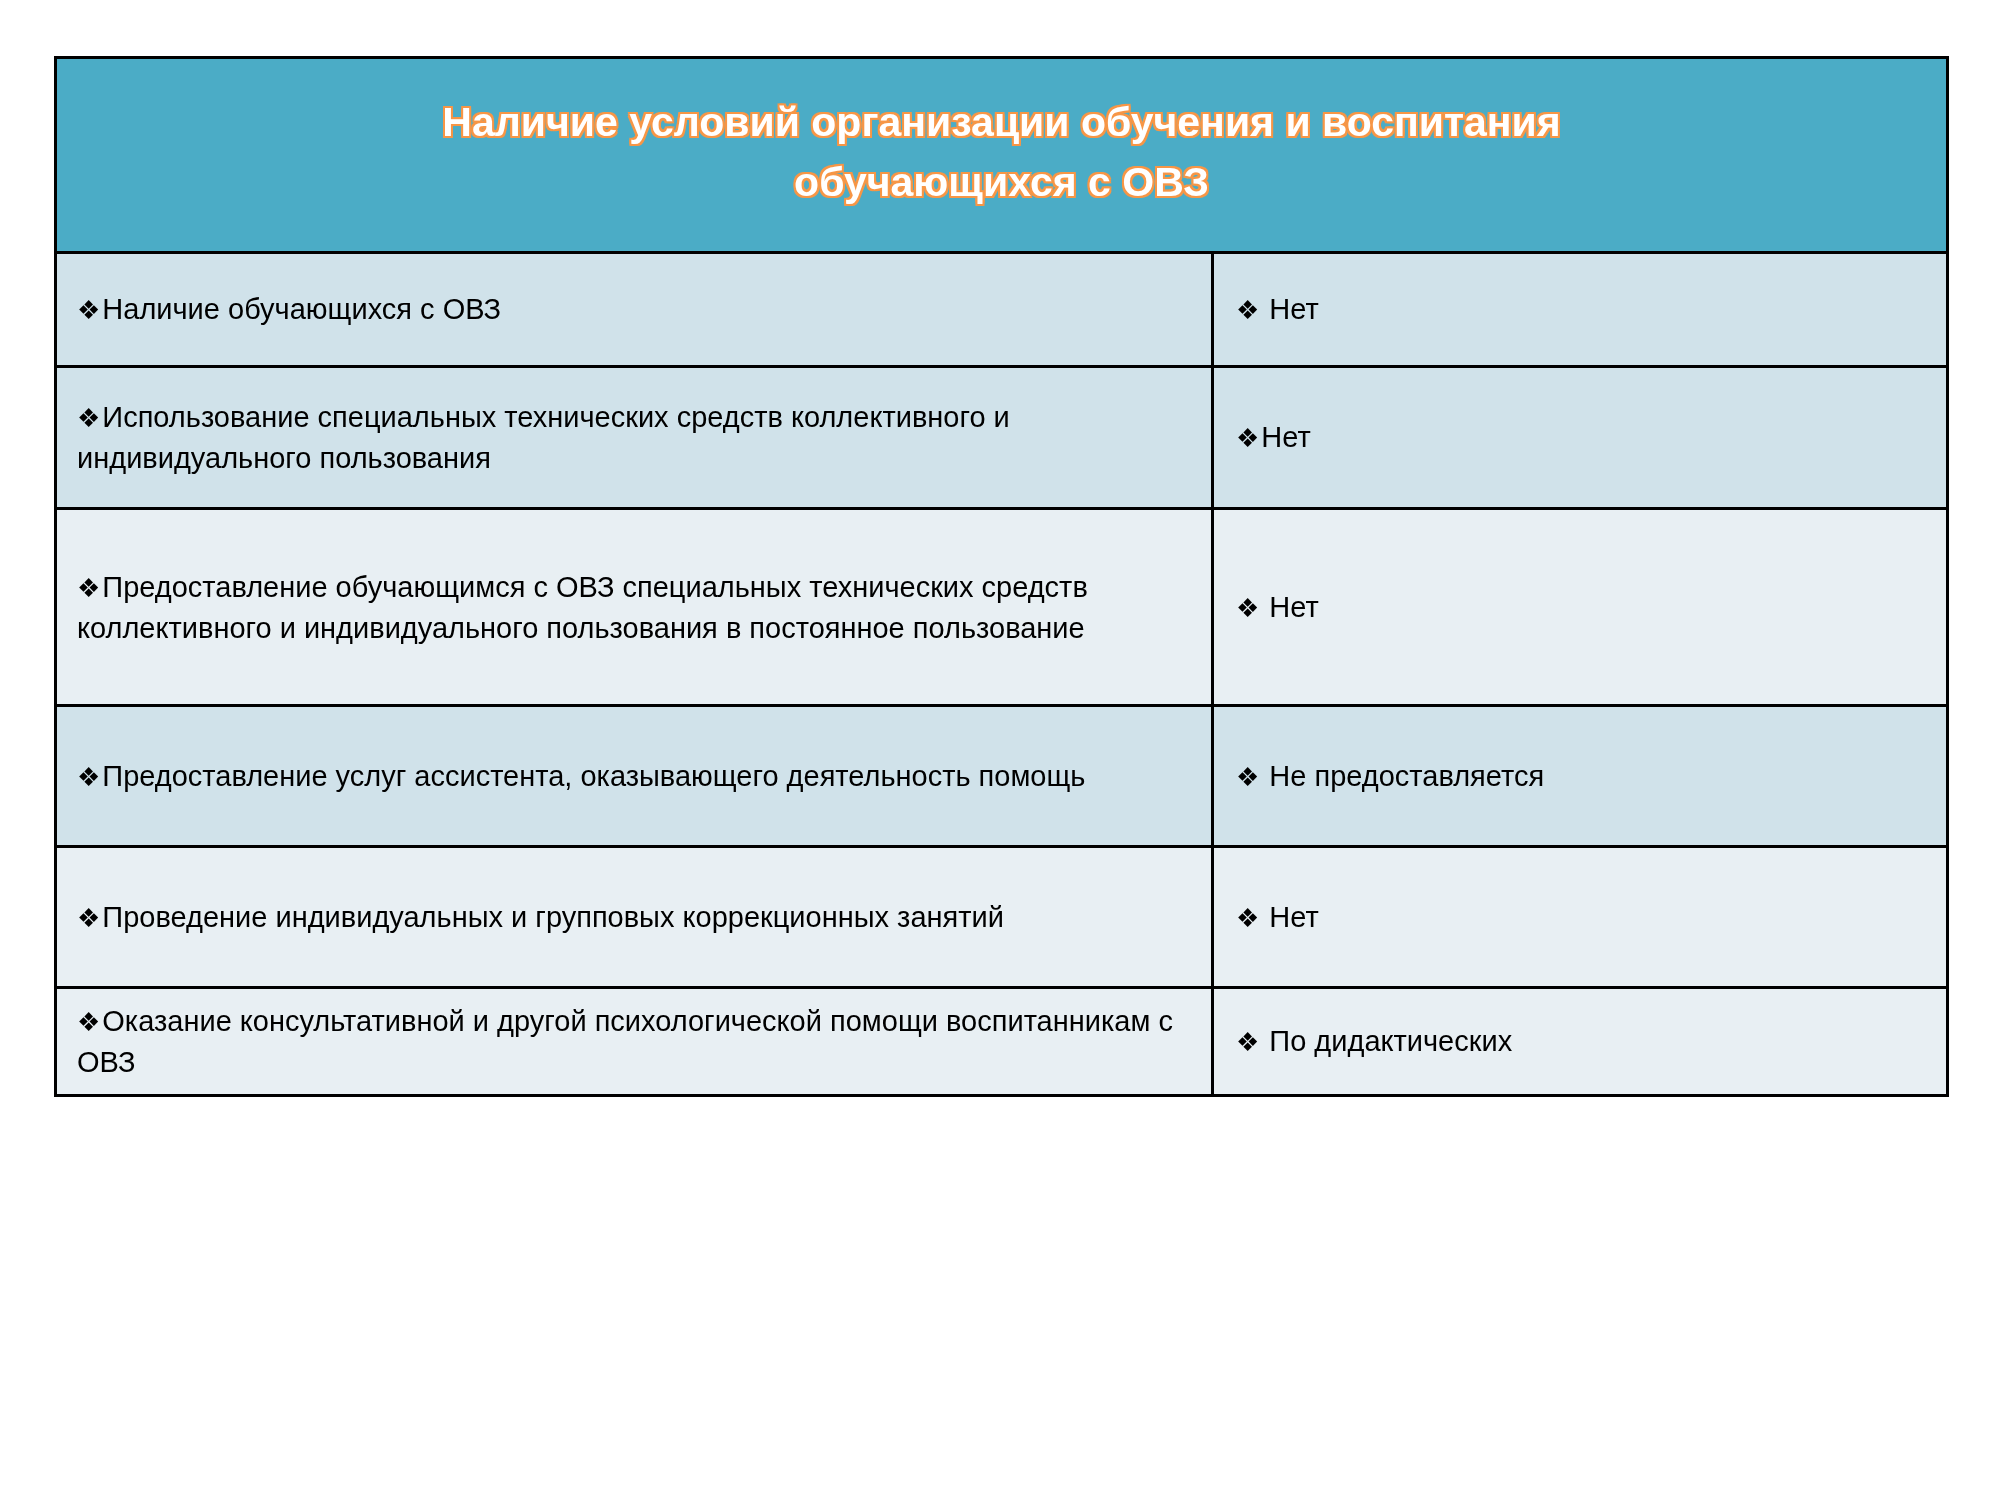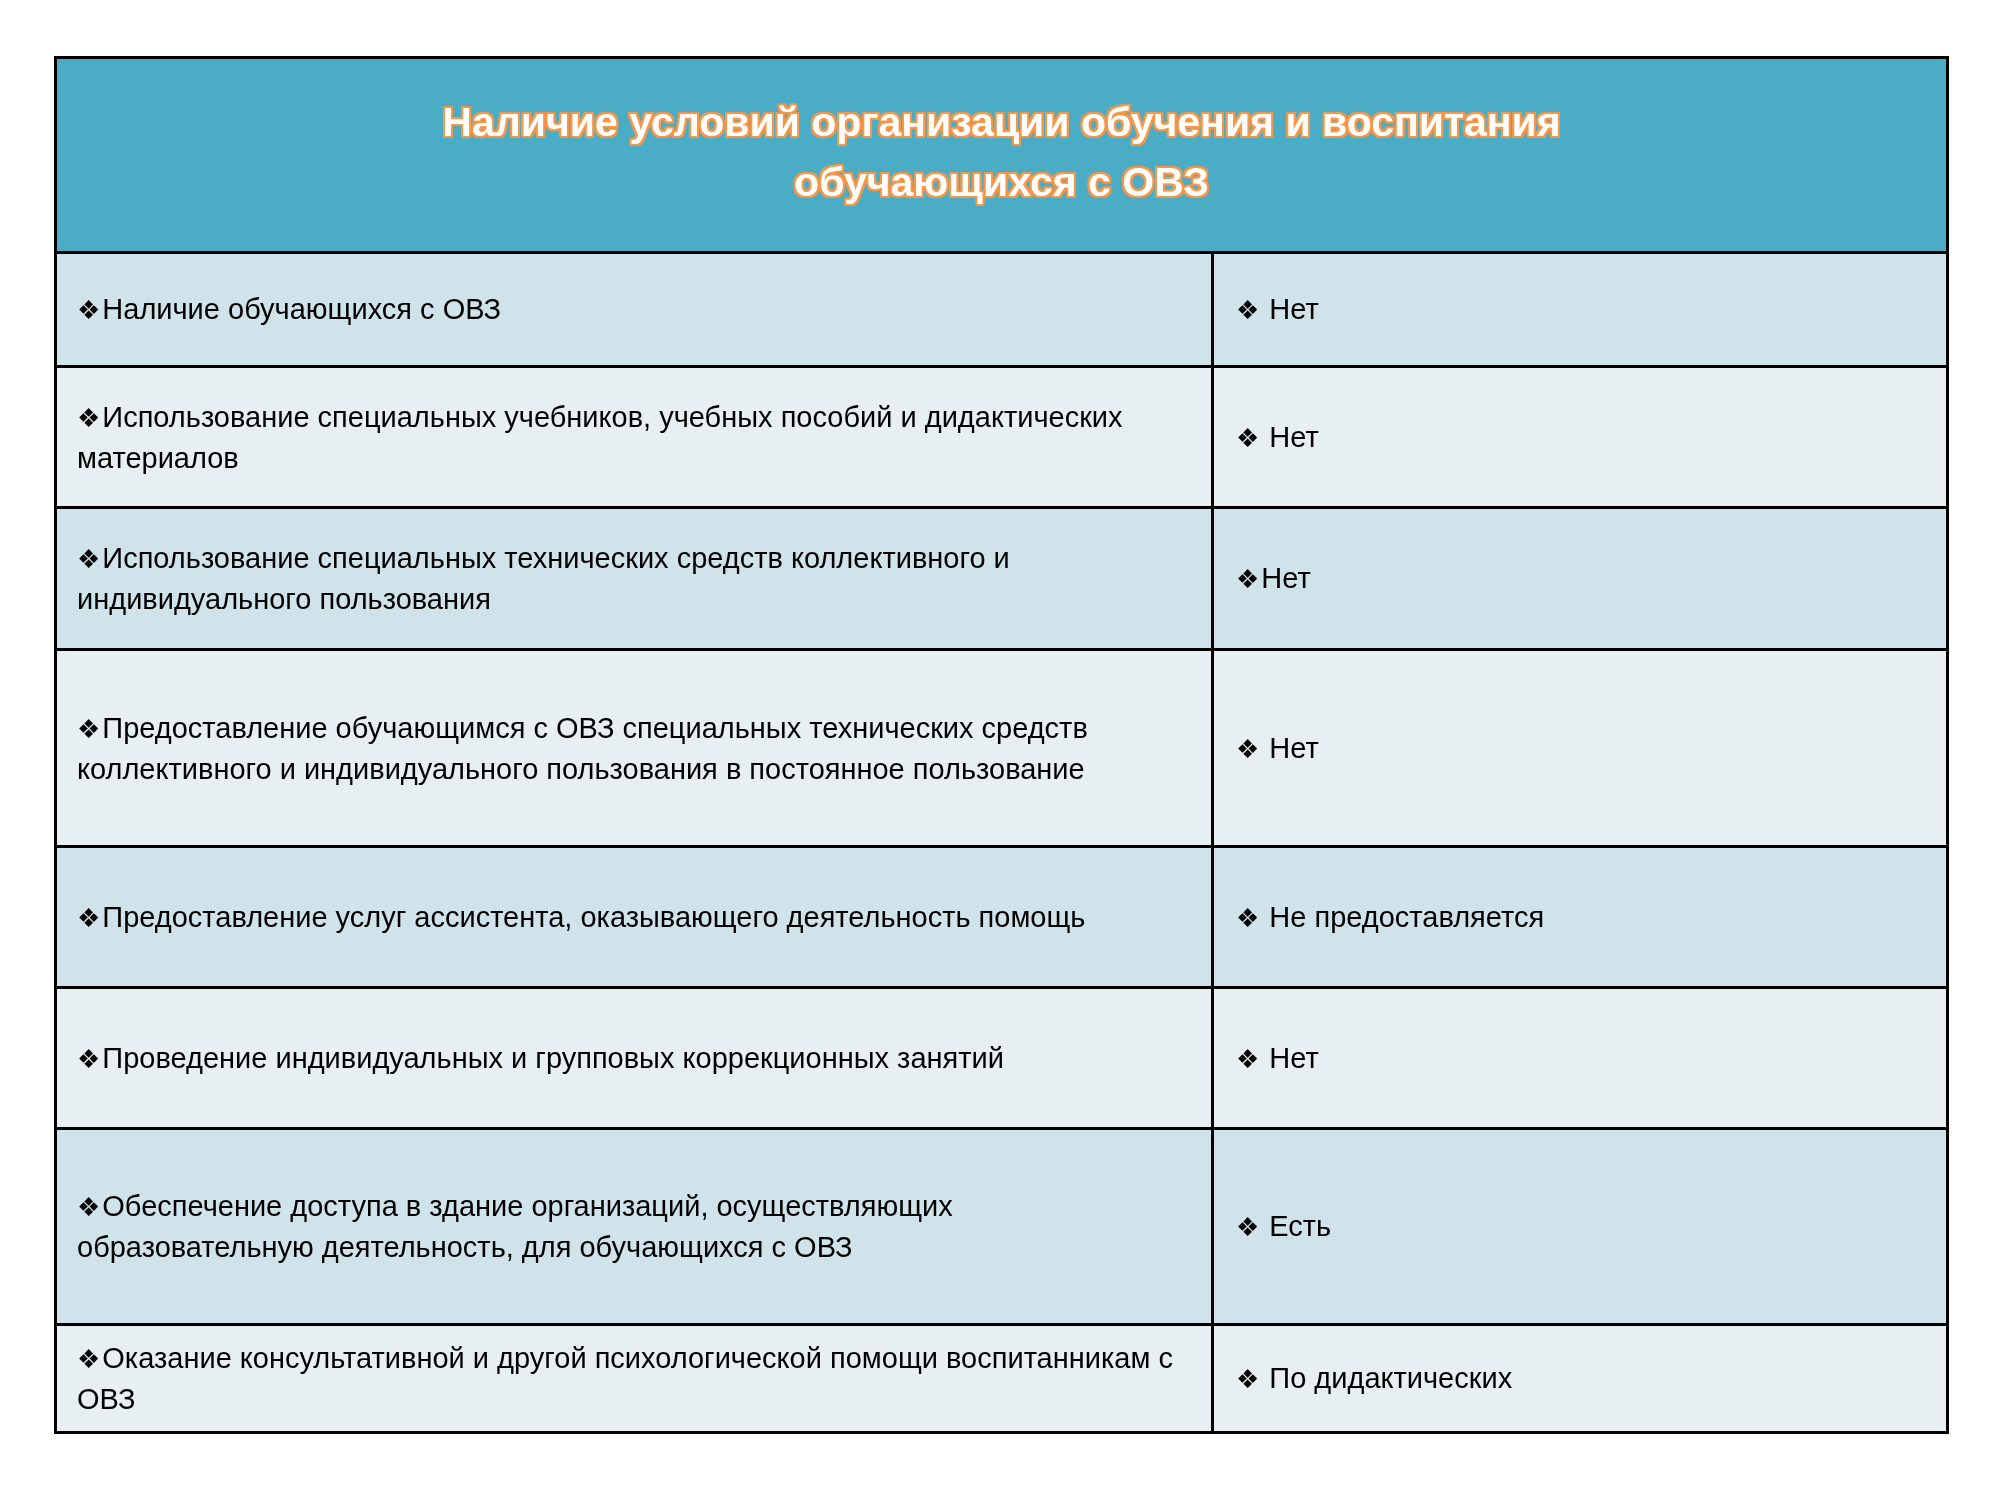--- a/index.html
+++ b/index.html
@@ -84,24 +84,20 @@
         <span>обучающихся с ОВЗ</span>
       </div>
     </td>
   </tr>
 
   <tr class="dark" style="height:114px">
     <td class="body-cell cond-cell"><span class="bullet">❖</span><span>Наличие обучающихся с ОВЗ</span></td>
     <td class="body-cell val-cell"><span class="bullet spaced">❖</span><span>Нет</span></td>
   </tr>
 
-  <tr class="light" style="height:141px">
-    <td class="body-cell cond-cell"><span class="bullet">❖</span><span>Использование специальных учебников, учебных пособий и дидактических материалов</span></td>
-    <td class="body-cell val-cell"><span class="bullet spaced">❖</span><span>Нет</span></td>
-  </tr>
 
   <tr class="dark" style="height:142px">
     <td class="body-cell cond-cell"><span class="bullet">❖</span><span>Использование специальных технических средств коллективного и индивидуального пользования</span></td>
     <td class="body-cell val-cell"><span class="bullet">❖</span><span>Нет</span></td>
   </tr>
 
   <tr class="light" style="height:197px">
     <td class="body-cell cond-cell"><span class="bullet">❖</span><span>Предоставление обучающимся с ОВЗ специальных технических средств коллективного и индивидуального пользования в постоянное пользование</span></td>
     <td class="body-cell val-cell"><span class="bullet spaced">❖</span><span>Нет</span></td>
   </tr>
@@ -109,23 +105,19 @@
   <tr class="dark" style="height:141px">
     <td class="body-cell cond-cell"><span class="bullet">❖</span><span>Предоставление услуг ассистента, оказывающего деятельность помощь</span></td>
     <td class="body-cell val-cell"><span class="bullet spaced">❖</span><span>Не предоставляется</span></td>
   </tr>
 
   <tr class="light" style="height:141px">
     <td class="body-cell cond-cell"><span class="bullet">❖</span><span>Проведение индивидуальных и групповых коррекционных занятий</span></td>
     <td class="body-cell val-cell"><span class="bullet spaced">❖</span><span>Нет</span></td>
   </tr>
 
-  <tr class="dark" style="height:196px">
-    <td class="body-cell cond-cell"><span class="bullet">❖</span><span>Обеспечение доступа в здание организаций, осуществляющих образовательную деятельность, для обучающихся с ОВЗ</span></td>
-    <td class="body-cell val-cell"><span class="bullet spaced">❖</span><span>Есть</span></td>
-  </tr>
 
   <tr class="light" style="height:108px">
     <td class="body-cell cond-cell"><span class="bullet">❖</span><span>Оказание консультативной и другой психологической помощи воспитанникам с ОВЗ</span></td>
     <td class="body-cell val-cell"><span class="bullet spaced">❖</span><span>По дидактических</span></td>
   </tr>
 </tbody>
   </table>
 
 </body></html>

